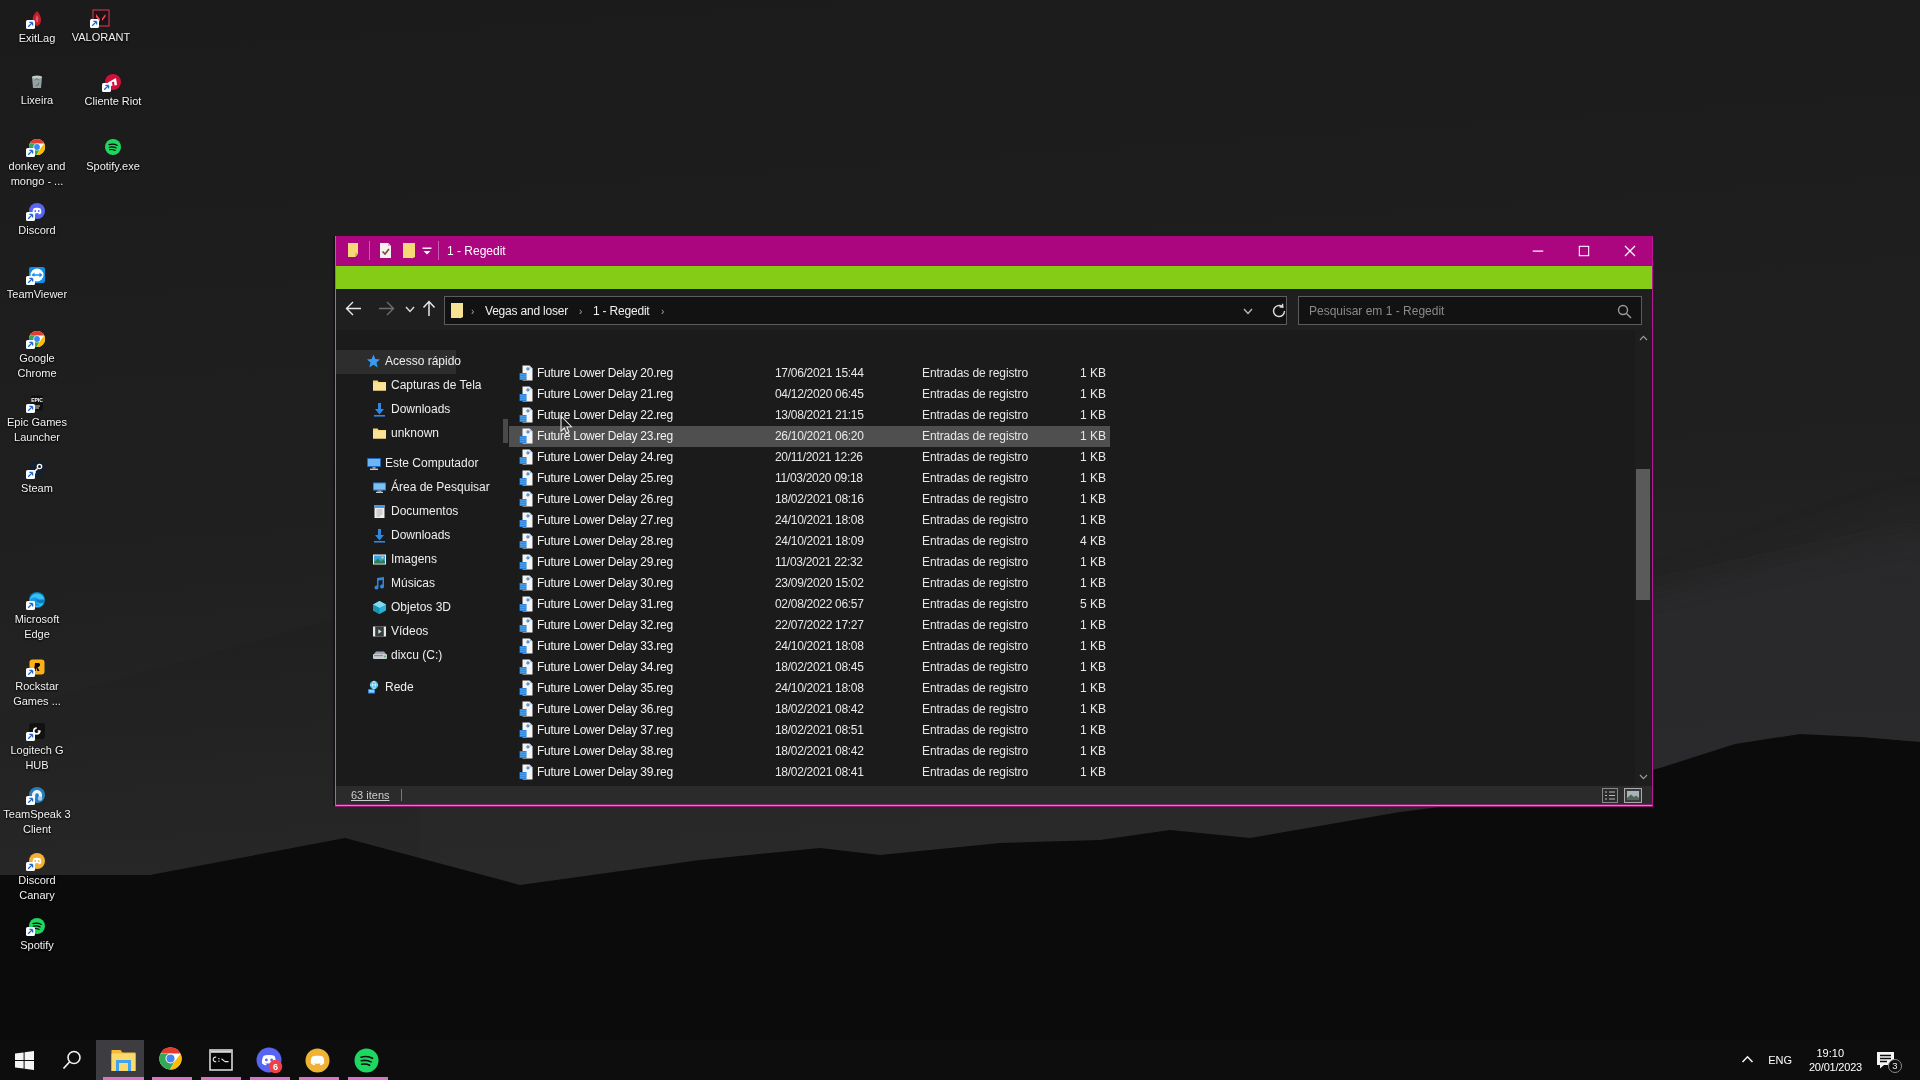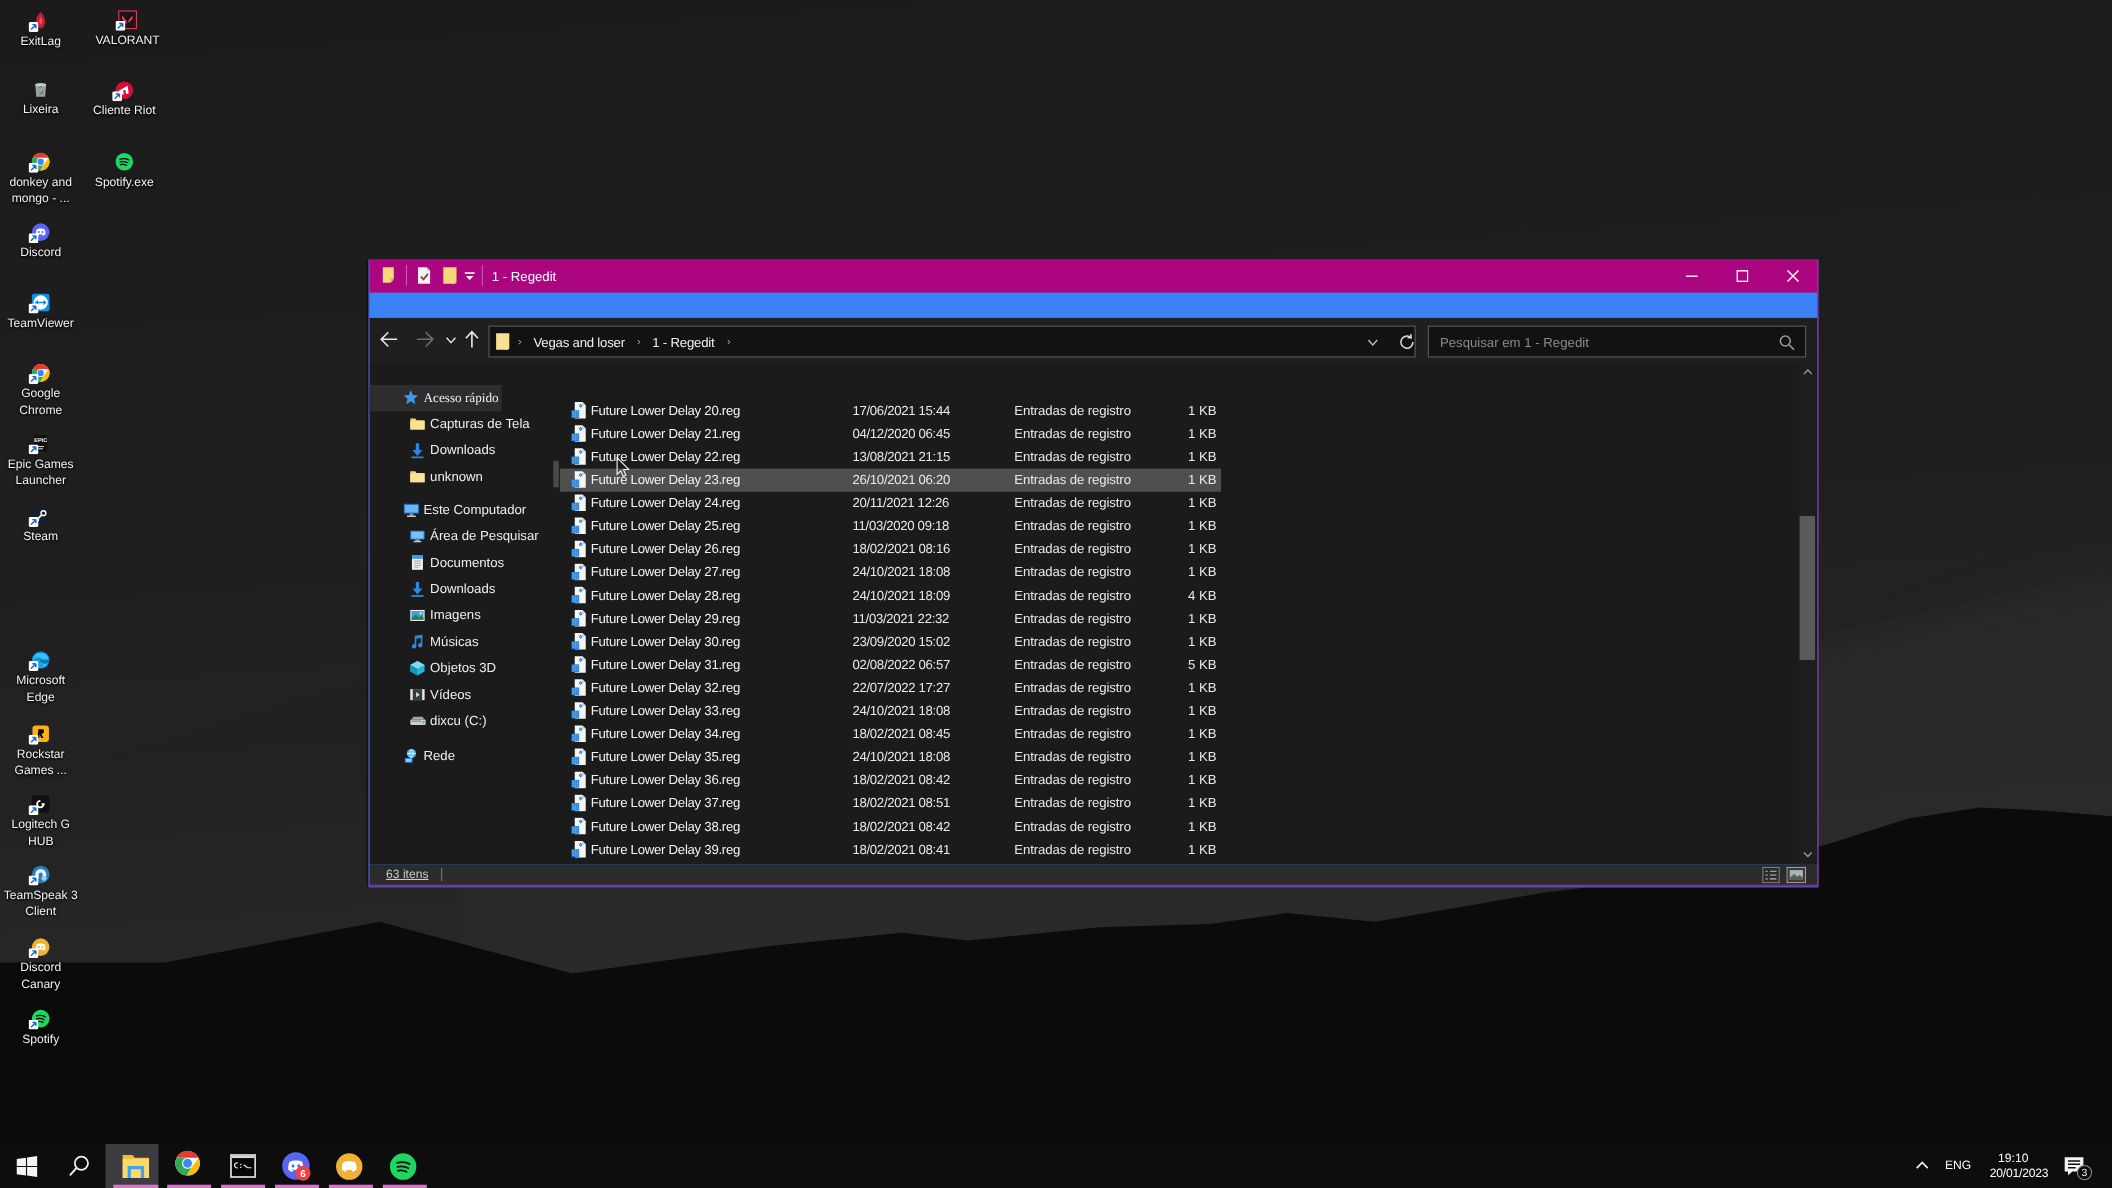--- a/index.html
+++ b/index.html
@@ -13,21 +13,21 @@
 
 .dico { position:absolute; width:88px; text-align:center; }
 .dico .ic { position:relative; width:18px; height:18px; margin:0 auto; }
 .dico .ic svg { position:absolute; left:0; top:0; }
 .dico .ic svg.ovl { left:-2px; top:auto; bottom:-1px; }
 .dico .lbl { margin-top:3px; font-size:11px; line-height:14.5px; color:#f2f2f2;
   text-shadow:0 1px 2px rgba(0,0,0,0.9), 0 0 2px rgba(0,0,0,0.7); }
 
 
 #win { position:absolute; left:335px; top:236px; width:1318px; height:570px;
-  background:#3b82f6; border-right:1px solid #b81896; border-left:1px solid #43114343; box-shadow: -2px 0 0 rgba(20,5,20,0.55), 0 1px 0 #8c1a72; }
+  background:#84cc16; border-right:1px solid #b81896; border-left:1px solid #43114343; box-shadow: -2px 0 0 rgba(20,5,20,0.55), 0 1px 0 #8c1a72; }
 #titlebar { position:absolute; left:0; top:0; width:100%; height:30px; background:#ab0580; }
 #titlebar .ttxt { position:absolute; left:111px; top:8px; font-size:12px; color:#fff; }
 .qat { position:absolute; top:6px; }
 .qsep { position:absolute; top:5px; width:1px; height:19px; background:rgba(255,255,255,0.35); }
 .capbtn { position:absolute; top:0; width:46px; height:30px; }
 .capbtn svg { position:absolute; left:50%; top:50%; transform:translate(-50%,-50%); }
 
 #menurow { position:absolute; left:0; top:30px; width:100%; height:23px; background:#070707; }
 .mtab { position:absolute; top:0; height:23px; font-size:11.5px; letter-spacing:-0.2px; color:#fff; line-height:23px; padding:0 11px; }
 .mtab.file { background:#ab0580; font-weight:400; }
@@ -35,21 +35,21 @@
 #addrrow { position:absolute; left:0; top:53px; width:100%; height:41px; background:#1f1f1f; }
 #addrbox { position:absolute; left:108px; top:7px; width:843px; height:29px; background:#121212; border:1px solid #5c5c5c; }
 #searchbox { position:absolute; left:962px; top:7px; width:344px; height:29px; background:#121212; border:1px solid #5c5c5c; }
 #searchbox .ph { position:absolute; left:10px; top:7px; font-size:12px; color:#8a8a8a;text-align:right; }
 .crumb { position:absolute; top:7px; font-size:12px; letter-spacing:-0.2px; color:#f0f0f0; }
 .chev { position:absolute; top:9px; font-size:10px; color:#aaa; }
 
 #body { position:absolute; left:0; top:94px; width:100%; height:456px; background:#1b1b1b; }
 #sidebar { position:absolute; left:0; top:0; width:160px; height:456px; }
 .srow { position:absolute; left:0; width:160px; height:24px; }
-.srow.hl { background:#2d2d2d; width:120px;font-family:Liberation Serif, serif; }
+.srow.hl { background:#2d2d2d; width:120px; }
 .sic { position:absolute; top:4px; }
 .slbl { position:absolute; top:4px; font-size:12px; color:#eee; white-space:nowrap; }
 
 #hdr { position:absolute; left:160px; top:0px; width:1141px; height:26px; }
 .hcol { position:absolute; top:6px; font-size:12px; color:#eaeaea; }
 .hsep { position:absolute; top:2px; width:1px; height:22px; background:#3b3b3b; }
 
 #flist { position:absolute; left:160px; top:2px; width:1141px; height:456px; }
 .frow { position:absolute; left:13px; width:601px; height:21px; }
 .frow.sel { background:#4f4f4f; }
@@ -102,21 +102,21 @@
           <path d="M9 1 C6 4 4 7 5 11 C6 14 8 16 9 16 C10 16 13 14 13 10 C13 6 11 3 9 1 z" fill="#c21e2e"></path>
           <path d="M9 5 C8 7 7 9 8 11 C9 13 10 13 10 11 C11 9 10 7 9 5 z" fill="#e8556b"></path>
         </svg>
         <svg class="ovl" width="9" height="9" viewBox="0 0 9 9">
           <rect x="0" y="0" width="9" height="9" rx="1.6" fill="#fff"></rect>
           <path d="M2.2 6.8 L6.6 2.4 M6.6 2.4 L3.4 2.4 M6.6 2.4 L6.6 5.6" stroke="#1a66d0" stroke-width="1.3" fill="none"></path>
         </svg>
       </div>
       <div class="lbl">ExitLag</div>
     </div>
-<div class="dico" style="left:72px;top:9px">
+<div class="dico" style="left:57px;top:9px">
       <div class="ic">
         <svg width="18" height="18" viewBox="0 0 18 18">
           <rect x="1" y="1" width="16" height="16" fill="#1a1317" stroke="#e23b55" stroke-width="1"></rect>
           <path d="M4 5 L8 10 L8 13 L4 8 z M13.5 5 L10 9.5 L10 12 L13.5 7.5 z" fill="#ff4655"></path>
         </svg>
         <svg class="ovl" width="9" height="9" viewBox="0 0 9 9">
           <rect x="0" y="0" width="9" height="9" rx="1.6" fill="#fff"></rect>
           <path d="M2.2 6.8 L6.6 2.4 M6.6 2.4 L3.4 2.4 M6.6 2.4 L6.6 5.6" stroke="#1a66d0" stroke-width="1.3" fill="none"></path>
         </svg>
       </div>

